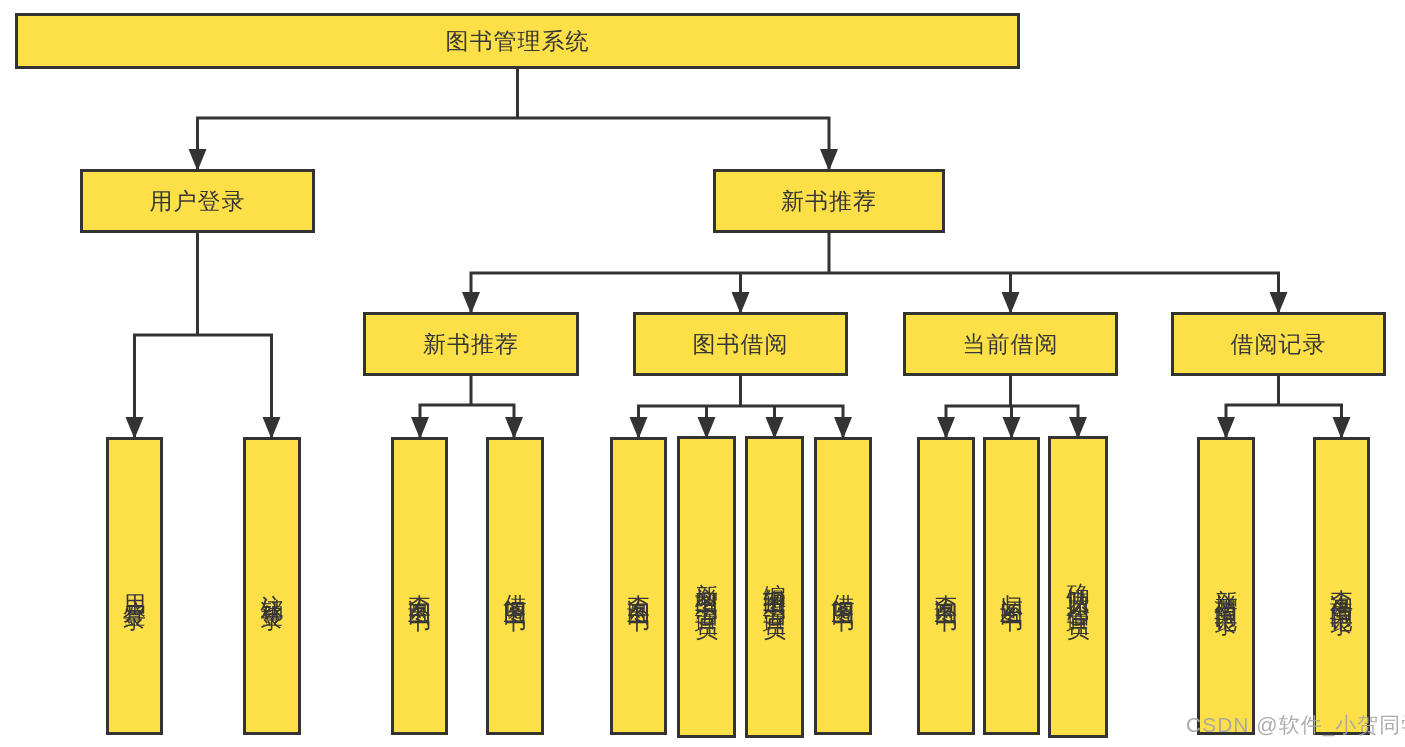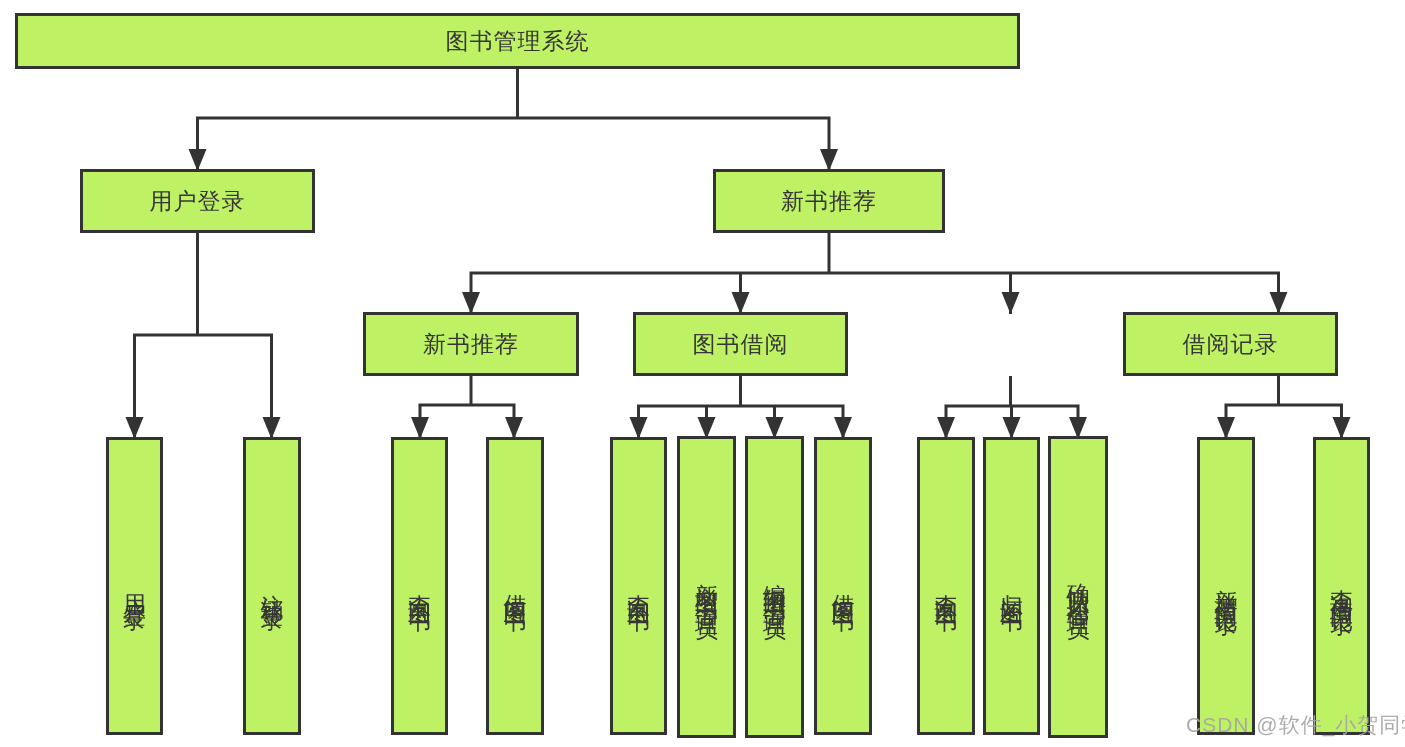--- a/index.html
+++ b/index.html
@@ -21,21 +21,21 @@
     stroke-width: 3;
     fill: none;
   }
   .arrow {
     fill: var(--line, #333333);
     stroke: none;
   }
   .box {
     position: absolute;
     box-sizing: border-box;
-    background: #bef264;
+    background: #fde047;
     border: 3px solid var(--line, #333333);
     display: flex;
     align-items: center;
     justify-content: center;
     z-index: 2;
     color: var(--text, #363636);
   }
   .box.h span {
     font-size: 23px;
     letter-spacing: 1px;
@@ -125,21 +125,24 @@
   <div class="box h" style="left:713px; top:169px; width:232px; height:64px">
     <span>新书推荐</span>
   </div>
 
   <div class="box h" style="left:363px; top:312px; width:216px; height:64px">
     <span>新书推荐</span>
   </div>
   <div class="box h" style="left:633px; top:312px; width:215px; height:64px">
     <span>图书借阅</span>
   </div>
-  <div class="box h" style="left:1123px; top:312px; width:215px; height:64px">
+  <div class="box h" style="left:903px; top:312px; width:215px; height:64px">
+    <span>当前借阅</span>
+  </div>
+  <div class="box h" style="left:1171px; top:312px; width:215px; height:64px">
     <span>借阅记录</span>
   </div>
 
   <div class="box v" style="left:106px; top:437px; width:57px; height:298px">
     <span>用户登录</span>
   </div>
   <div class="box v" style="left:243px; top:437px; width:58px; height:298px">
     <span>注销登录</span>
   </div>
 

